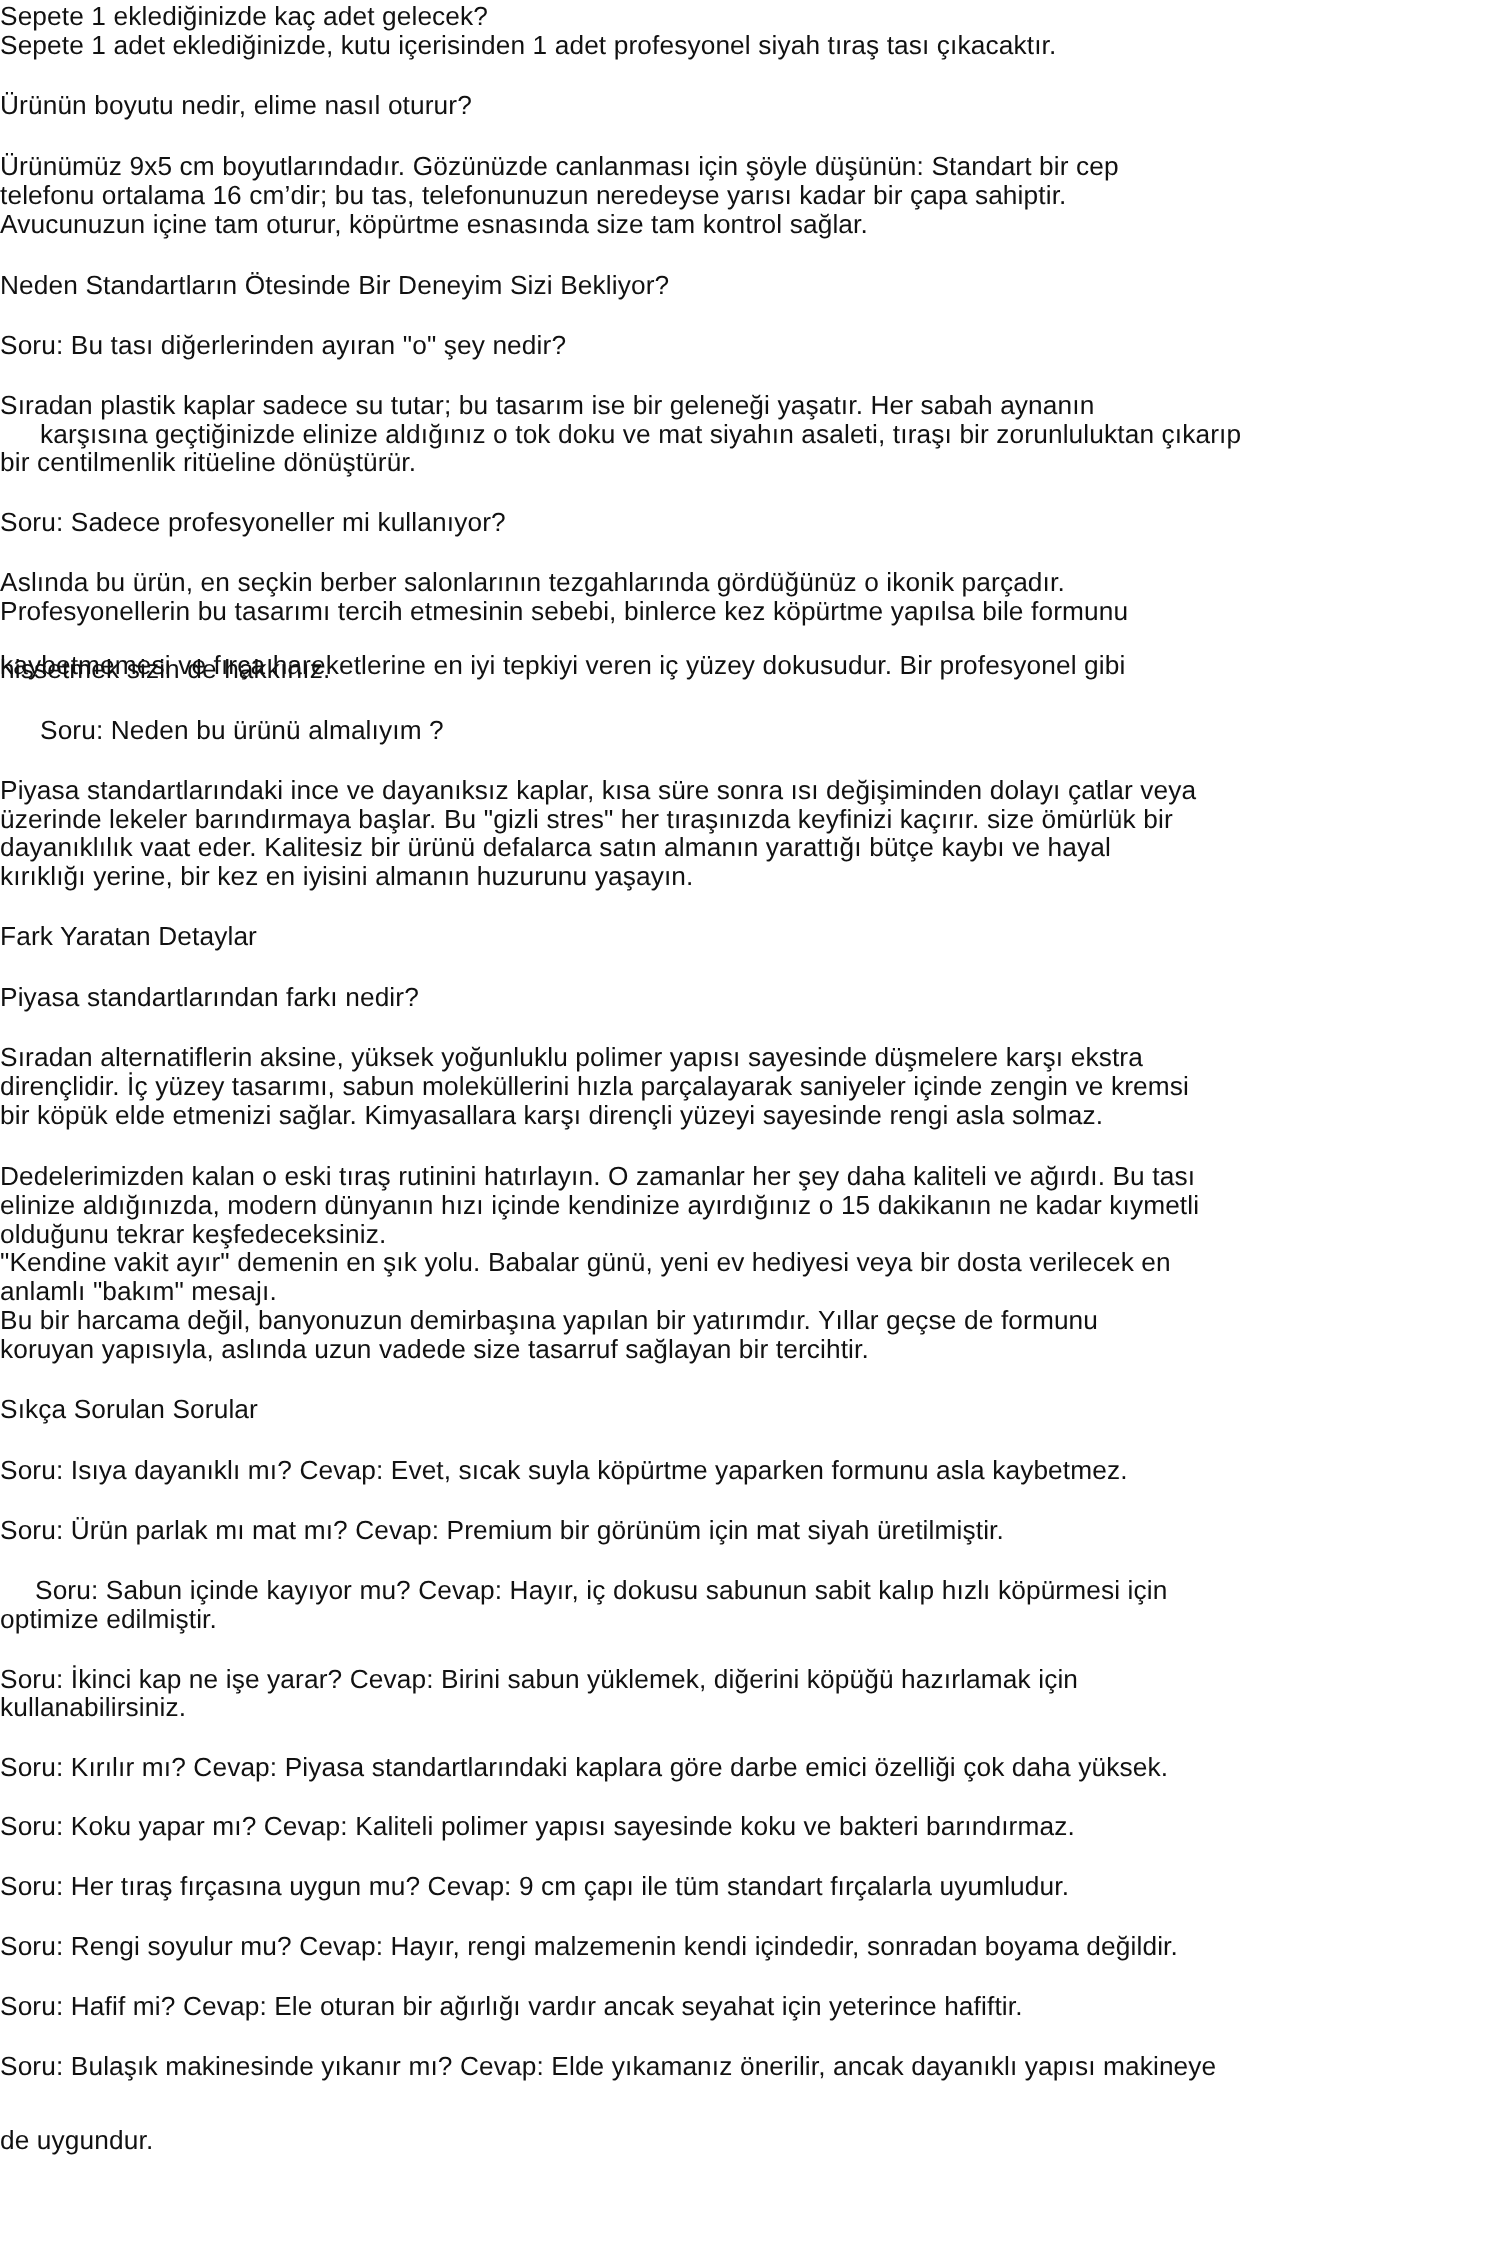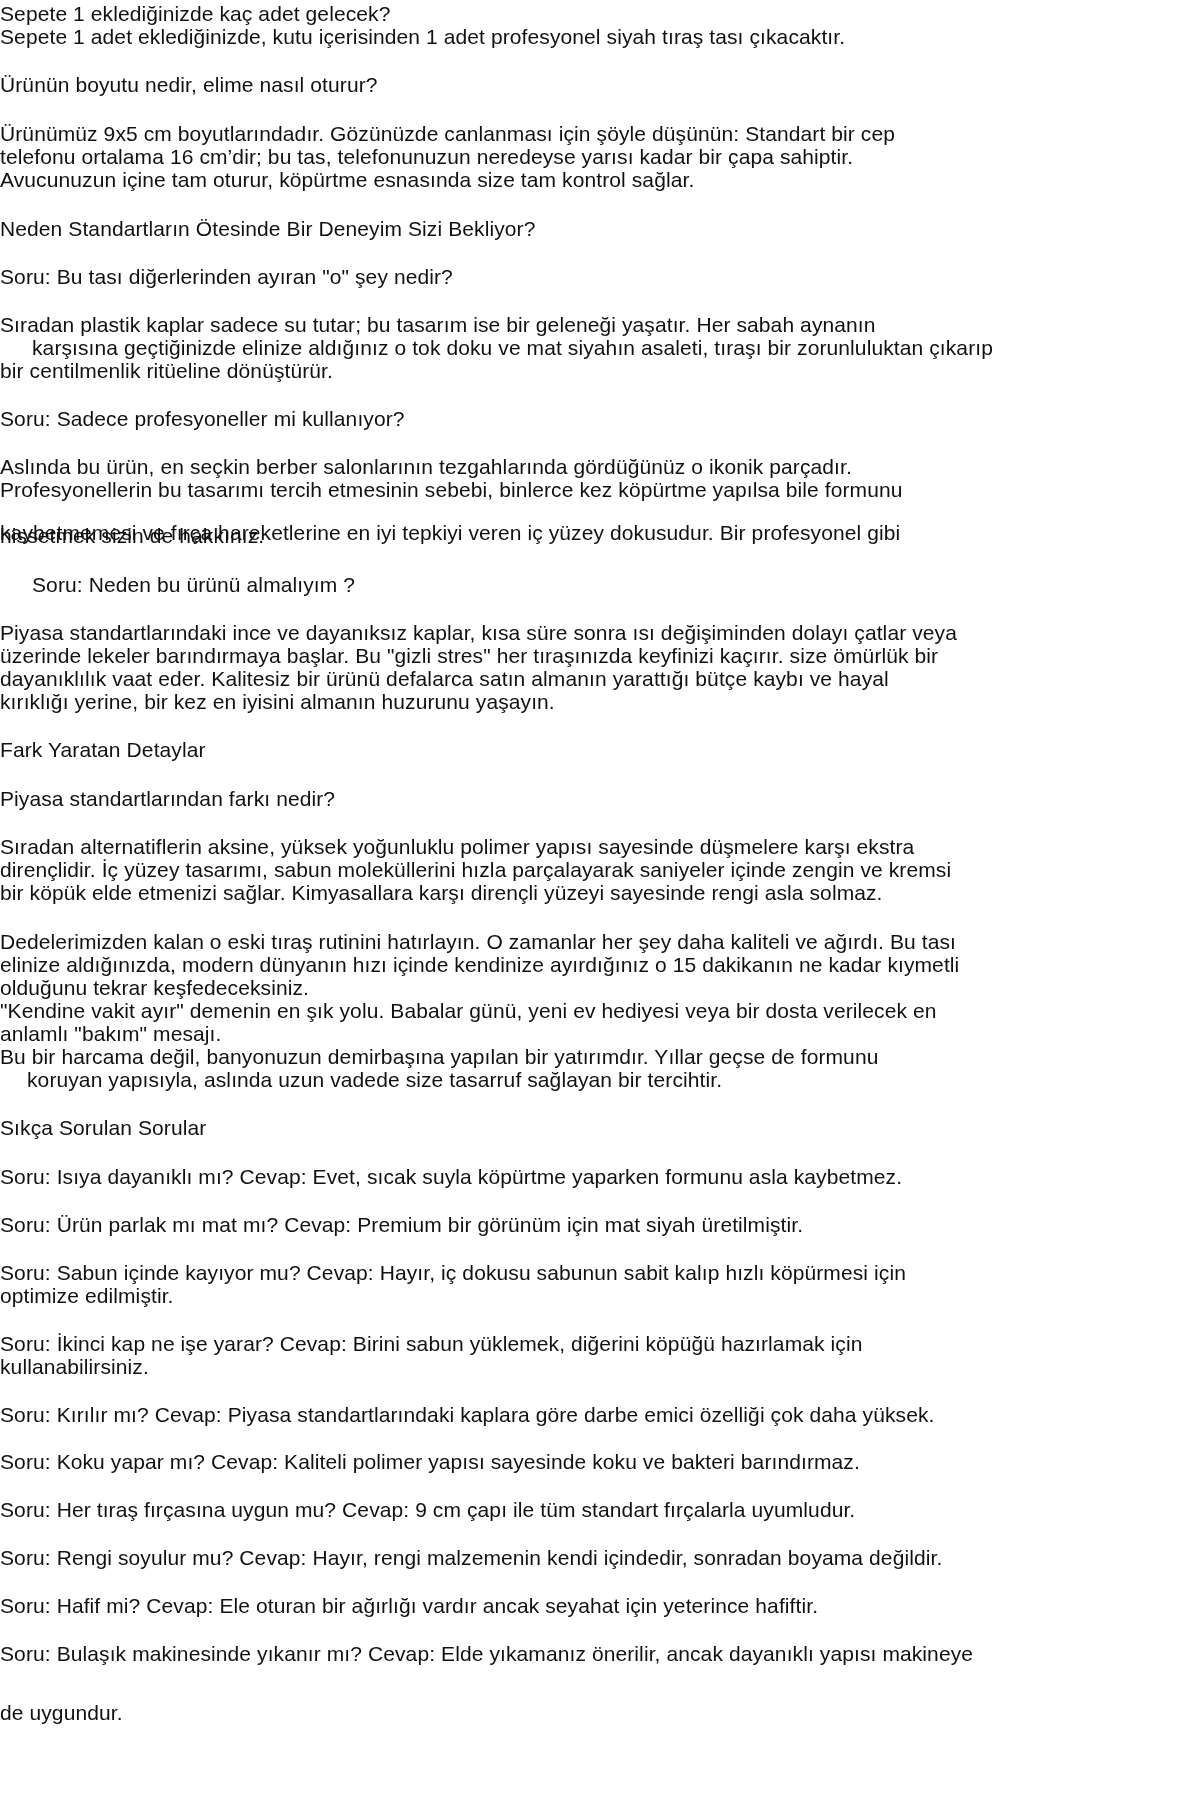--- a/index.html
+++ b/index.html
@@ -74,33 +74,33 @@
         <div class="ln" style="top: 858px;">dirençlidir. İç yüzey tasarımı, sabun moleküllerini hızla parçalayarak saniyeler içinde zengin ve kremsi</div>
         <div class="ln" style="top: 881px;">bir köpük elde etmenizi sağlar. Kimyasallara karşı dirençli yüzeyi sayesinde rengi asla solmaz.</div>
       </div>
       <div>
         <div class="ln" style="top: 930px;">Dedelerimizden kalan o eski tıraş rutinini hatırlayın. O zamanlar her şey daha kaliteli ve ağırdı. Bu tası</div>
         <div class="ln" style="top: 953px;">elinize aldığınızda, modern dünyanın hızı içinde kendinize ayırdığınız o 15 dakikanın ne kadar kıymetli</div>
         <div class="ln" style="top: 976px;">olduğunu tekrar keşfedeceksiniz.</div>
         <div class="ln" style="top: 999px;">"Kendine vakit ayır" demenin en şık yolu. Babalar günü, yeni ev hediyesi veya bir dosta verilecek en</div>
         <div class="ln" style="top: 1022px;">anlamlı "bakım" mesajı.</div>
         <div class="ln" style="top: 1045px;">Bu bir harcama değil, banyonuzun demirbaşına yapılan bir yatırımdır. Yıllar geçse de formunu</div>
-        <div class="ln" style="top: 1068px; padding-left: 27px;">koruyan yapısıyla, aslında uzun vadede size tasarruf sağlayan bir tercihtir.</div>
+        <div class="ln" style="top: 1068px;">koruyan yapısıyla, aslında uzun vadede size tasarruf sağlayan bir tercihtir.</div>
       </div>
       <div>
         <div class="ln" style="top: 1116px;">Sıkça Sorulan Sorular</div>
       </div>
       <div>
         <div class="ln" style="top: 1165px;">Soru: Isıya dayanıklı mı? Cevap: Evet, sıcak suyla köpürtme yaparken formunu asla kaybetmez.</div>
       </div>
       <div>
         <div class="ln" style="top: 1213px;">Soru: Ürün parlak mı mat mı? Cevap: Premium bir görünüm için mat siyah üretilmiştir.</div>
       </div>
       <div>
-        <div class="ln" style="top: 1261px;">Soru: Sabun içinde kayıyor mu? Cevap: Hayır, iç dokusu sabunun sabit kalıp hızlı köpürmesi için</div>
+        <div class="ln" style="top: 1261px; margin-left: 28px;">Soru: Sabun içinde kayıyor mu? Cevap: Hayır, iç dokusu sabunun sabit kalıp hızlı köpürmesi için</div>
         <div class="ln" style="top: 1284px;">optimize edilmiştir.</div>
       </div>
       <div>
         <div class="ln" style="top: 1332px;">Soru: İkinci kap ne işe yarar? Cevap: Birini sabun yüklemek, diğerini köpüğü hazırlamak için</div>
         <div class="ln" style="top: 1355px;">kullanabilirsiniz.</div>
       </div>
       <div>
         <div class="ln" style="top: 1403px;">Soru: Kırılır mı? Cevap: Piyasa standartlarındaki kaplara göre darbe emici özelliği çok daha yüksek.</div>
       </div>
       <div>

